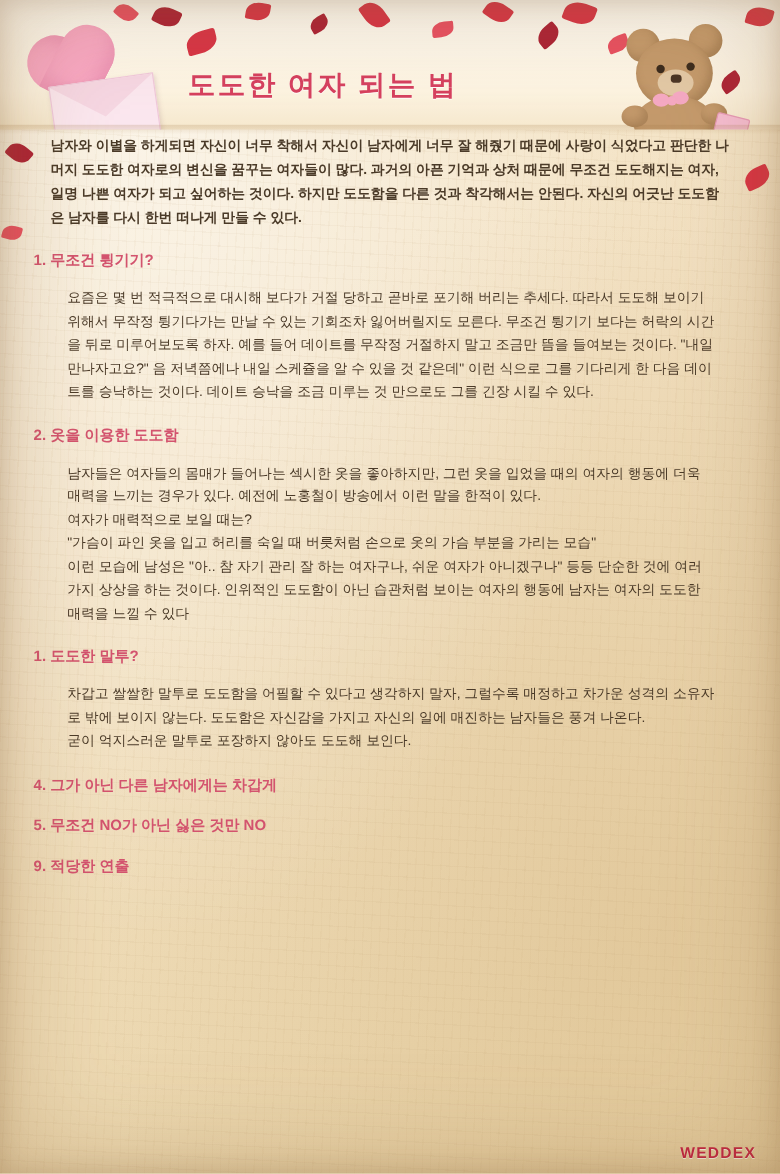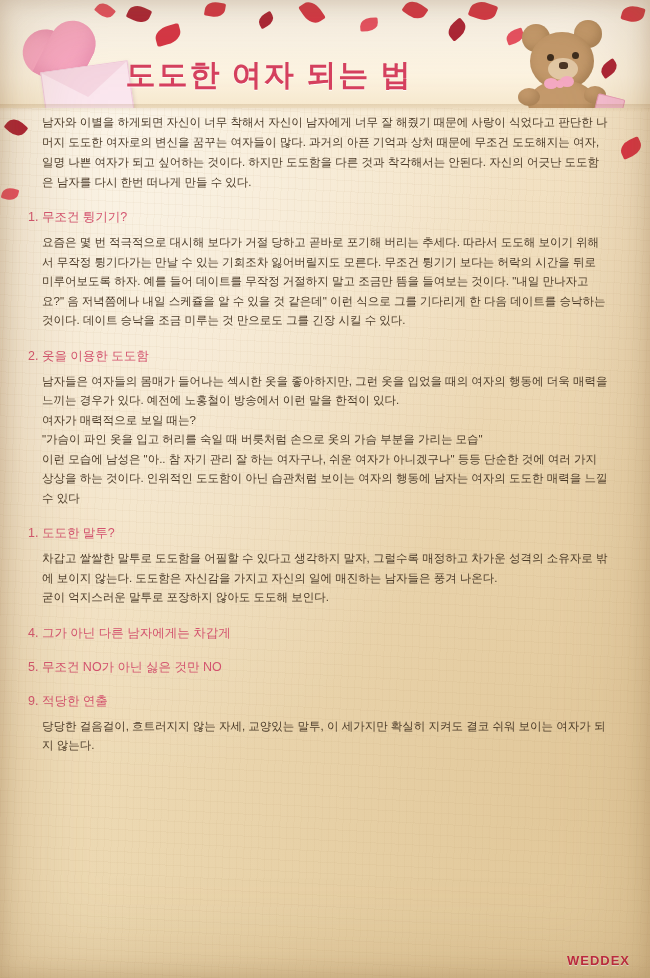--- a/index.html
+++ b/index.html
@@ -53,21 +53,21 @@
     top: 104px; left: 0; width: 650px; height: 8px;
     background: linear-gradient(180deg, rgba(160,120,70,0.22), rgba(160,120,70,0));
     pointer-events: none;
   }
   .title {
     position: absolute;
     top: 55px;
     left: 0;
     width: 538px;
     text-align: center;
-    font-size: 30px;
+    font-size: 23px;
     font-weight: bold;
     letter-spacing: 2px;
     color: #d6405f;
     text-shadow: 0 1px 0 rgba(255,255,255,0.8);
   }
 
   
   .petal {
     position: absolute;
     background: #d6283c;
@@ -138,35 +138,35 @@
     top: 112px;
     left: 0;
     width: 650px;
   }
   .intro {
     margin: 0 40px 0 42px;
     color: #4a3a28;
     font-size: 11.5px;
     line-height: 20px;
   }
-  .intro p { margin: 0; }
+  .intro p { margin: 0; font-weight: bold; }
   .section { margin: 0 40px 0 28px; }
   .section-head {
     color: #d3536e;
     font-size: 12.5px;
-    font-weight: normal;
+    font-weight: bold;
     margin: 17px 0 7px 0;
   }
   .section-body {
     color: #4a3a28;
     font-size: 11.5px;
     line-height: 19.5px;
     margin-left: 14px;
   }
-  .section-body p { margin: 0; }
+  .section-body p { margin: 14px; }
   .watermark {
     position: absolute;
     right: 20px;
     bottom: 10px;
     font-size: 13px;
     font-weight: bold;
     letter-spacing: 1px;
     color: #c2213f;
     text-shadow: 0 1px 0 rgba(255,255,255,0.7);
   }
@@ -259,22 +259,19 @@
     <div class="section">
       <div class="section-head">4. 그가 아닌 다른 남자에게는 차갑게</div>
     </div>
 
     <div class="section">
       <div class="section-head">5. 무조건 NO가 아닌 싫은 것만 NO</div>
     </div>
 
     <div class="section">
       <div class="section-head">9. 적당한 연출</div>
-      <div class="section-body">
-        <p>당당한 걸음걸이, 흐트러지지 않는 자세, 교양있는 말투, 이 세가지만 확실히 지켜도 결코 쉬워 보이는 여자가 되지 않는다.</p>
-      </div>
     </div>
 
   </div>
 
   <div class="watermark">WEDDEX</div>
   <div class="vignette"></div>
 </div>
 
 </body></html>

